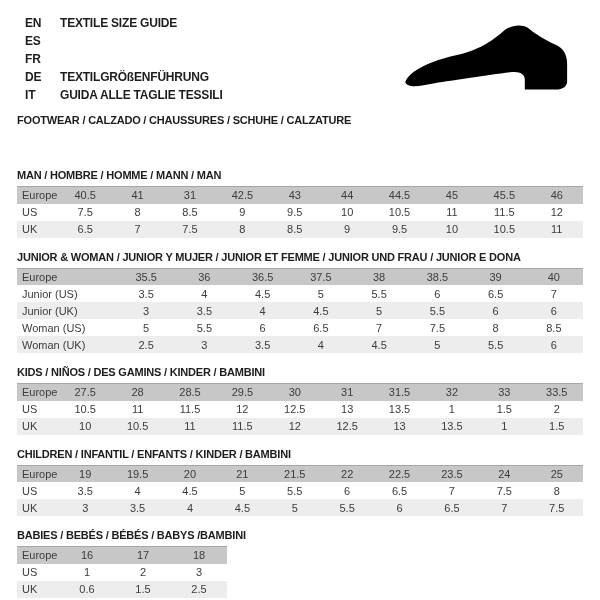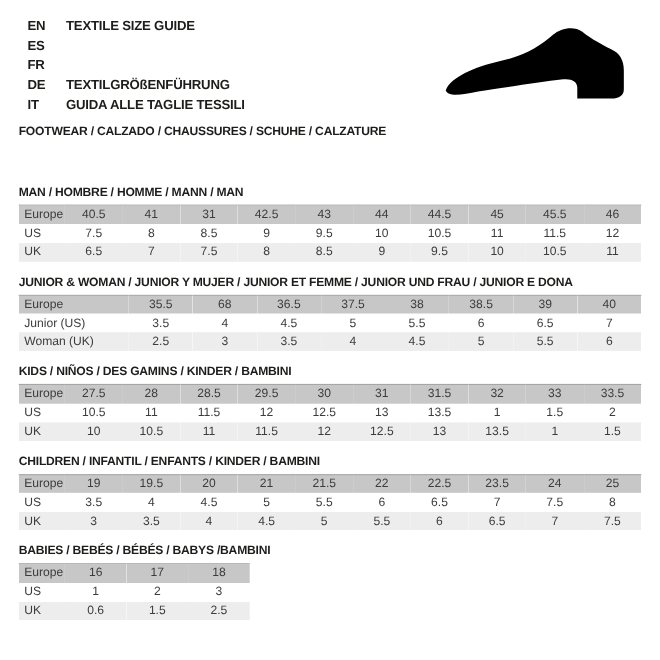--- a/index.html
+++ b/index.html
@@ -142,38 +142,60 @@
             <col>
             <col>
             <col>
             <col>
             <col>
           </colgroup>
           <tbody>
             <tr class="hdr">
               <td class="rlabel">Europe</td>
               <td>35.5</td>
-              <td>68</td>
+              <td>36</td>
               <td>36.5</td>
               <td>37.5</td>
               <td>38</td>
               <td>38.5</td>
               <td>39</td>
               <td>40</td>
             </tr>
             <tr>
               <td class="rlabel">Junior (US)</td>
               <td>3.5</td>
               <td>4</td>
               <td>4.5</td>
               <td>5</td>
               <td>5.5</td>
               <td>6</td>
               <td>6.5</td>
               <td>7</td>
+            </tr>
+            <tr class="alt">
+              <td class="rlabel">Junior (UK)</td>
+              <td>3</td>
+              <td>3.5</td>
+              <td>4</td>
+              <td>4.5</td>
+              <td>5</td>
+              <td>5.5</td>
+              <td>6</td>
+              <td>6</td>
+            </tr>
+            <tr>
+              <td class="rlabel">Woman (US)</td>
+              <td>5</td>
+              <td>5.5</td>
+              <td>6</td>
+              <td>6.5</td>
+              <td>7</td>
+              <td>7.5</td>
+              <td>8</td>
+              <td>8.5</td>
             </tr>
             <tr class="alt">
               <td class="rlabel">Woman (UK)</td>
               <td>2.5</td>
               <td>3</td>
               <td>3.5</td>
               <td>4</td>
               <td>4.5</td>
               <td>5</td>
               <td>5.5</td>

